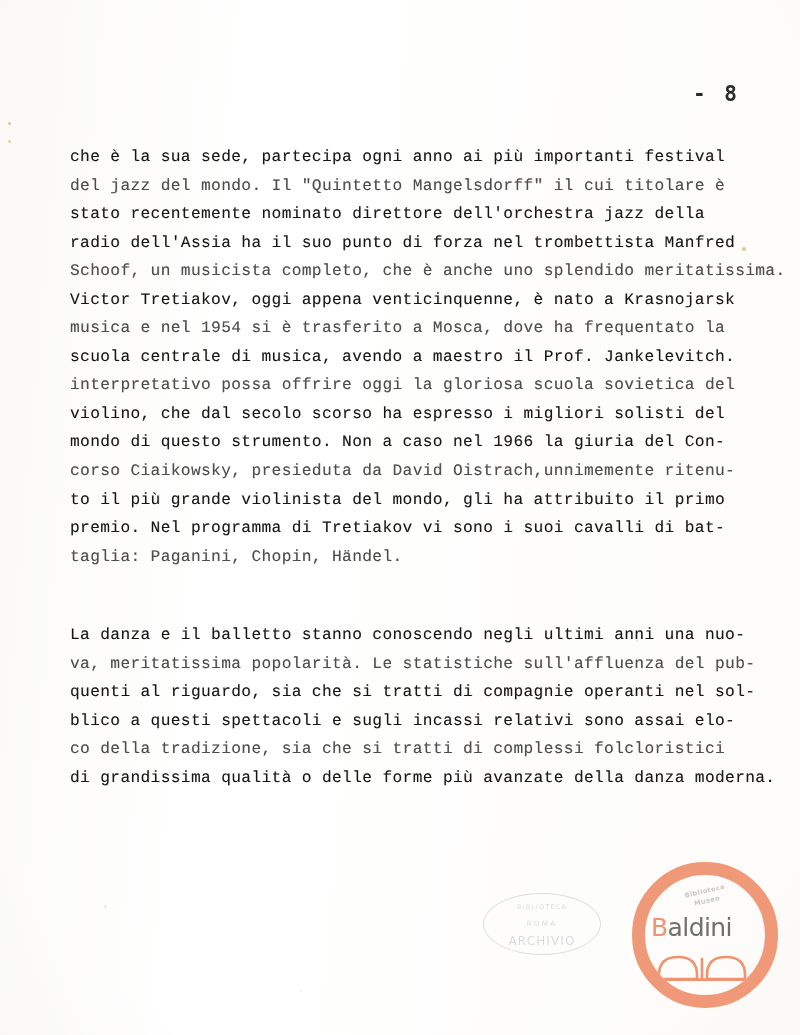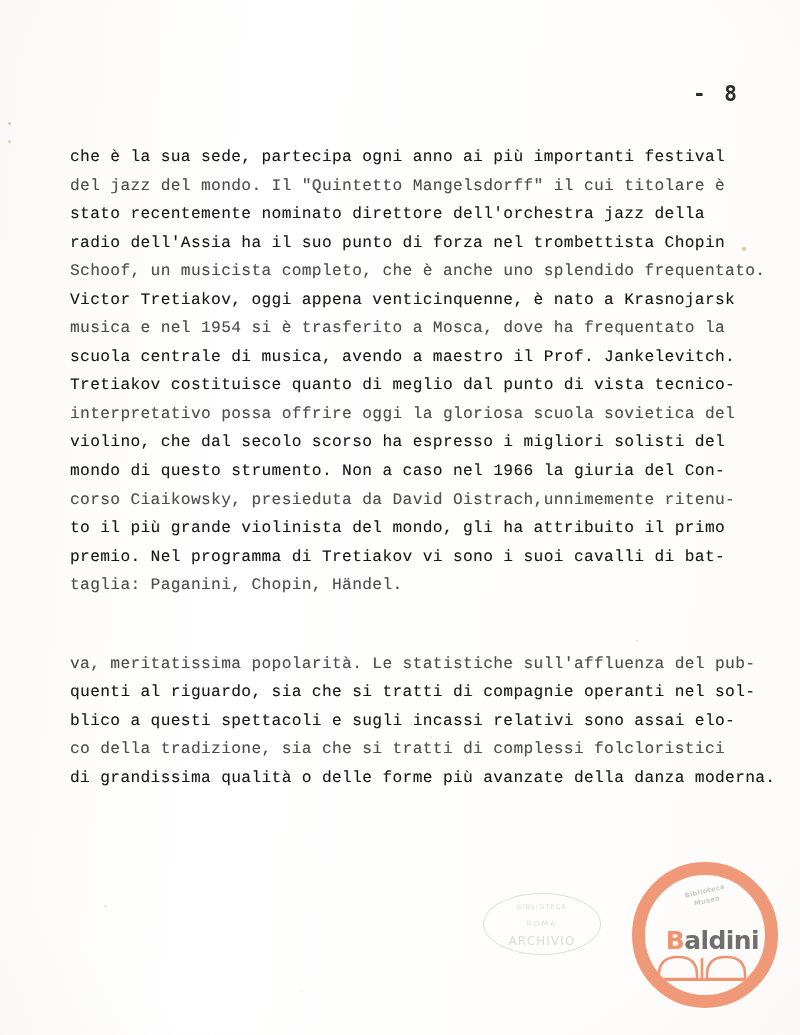--- a/index.html
+++ b/index.html
@@ -145,28 +145,27 @@
     color: #b9b9b9;
     letter-spacing: 0.4px;
     white-space: pre-line;
     opacity: 0.78;
   }
   #baldini-logo .logo-wordmark {
     position: absolute;
     left: 6px;
     top: 38px;
     width: 108px;
-    text-align: right;
+    text-align: left;
     font-family: "DejaVu Sans", "Liberation Sans", sans-serif;
     font-size: 25px;
-    font-weight: 700;
+    font-weight: 400;
     color: #6f6f6f;
     letter-spacing: -0.6px;
     white-space: pre;
-    margin-top: 13px;
   }
   #baldini-logo .logo-wordmark .cap {
     color: #ef9370;
   }
   #baldini-logo .book-icon {
     position: absolute;
     left: 8px;
     top: 66px;
     width: 104px;
     height: 42px;
@@ -192,36 +191,36 @@
     </div>
 
   <div id="page-number">- 8</div>
 
   <div id="body-text">
 
     <div class="para" id="para-1">
         <div class="tline dark">che è la sua sede, partecipa ogni anno ai più importanti festival</div>
         <div class="tline light">del jazz del mondo. Il "Quintetto Mangelsdorff" il cui titolare è</div>
         <div class="tline dark">stato recentemente nominato direttore dell'orchestra jazz della</div>
-        <div class="tline dark">radio dell'Assia ha il suo punto di forza nel trombettista Chopin</div>
-        <div class="tline light">Schoof, un musicista completo, che è anche uno splendido frequentato.</div>
+        <div class="tline dark">radio dell'Assia ha il suo punto di forza nel trombettista Manfred</div>
+        <div class="tline light">Schoof, un musicista completo, che è anche uno splendido meritatissima.</div>
         <div class="tline dark">Victor Tretiakov, oggi appena venticinquenne, è nato a Krasnojarsk</div>
         <div class="tline light">musica e nel 1954 si è trasferito a Mosca, dove ha frequentato la</div>
         <div class="tline dark">scuola centrale di musica, avendo a maestro il Prof. Jankelevitch.</div>
-        <div class="tline dark">Tretiakov costituisce quanto di meglio dal punto di vista tecnico-</div>
         <div class="tline light">interpretativo possa offrire oggi la gloriosa scuola sovietica del</div>
         <div class="tline dark">violino, che dal secolo scorso ha espresso i migliori solisti del</div>
         <div class="tline dark">mondo di questo strumento. Non a caso nel 1966 la giuria del Con-</div>
         <div class="tline light">corso Ciaikowsky, presieduta da David Oistrach,unnimemente ritenu-</div>
         <div class="tline dark">to il più grande violinista del mondo, gli ha attribuito il primo</div>
         <div class="tline dark">premio. Nel programma di Tretiakov vi sono i suoi cavalli di bat-</div>
         <div class="tline light">taglia: Paganini, Chopin, Händel.</div>
       </div>
 
     <div class="para" id="para-2">
+        <div class="tline dark">La danza e il balletto stanno conoscendo negli ultimi anni una nuo-</div>
         <div class="tline light">va, meritatissima popolarità. Le statistiche sull'affluenza del pub-</div>
         <div class="tline dark">quenti al riguardo, sia che si tratti di compagnie operanti nel sol-</div>
         <div class="tline dark">blico a questi spettacoli e sugli incassi relativi sono assai elo-</div>
         <div class="tline light">co della tradizione, sia che si tratti di complessi folcloristici</div>
         <div class="tline dark">di grandissima qualità o delle forme più avanzate della danza moderna.</div>
       </div>
 
   </div>
 
   <div id="oval-stamp">

